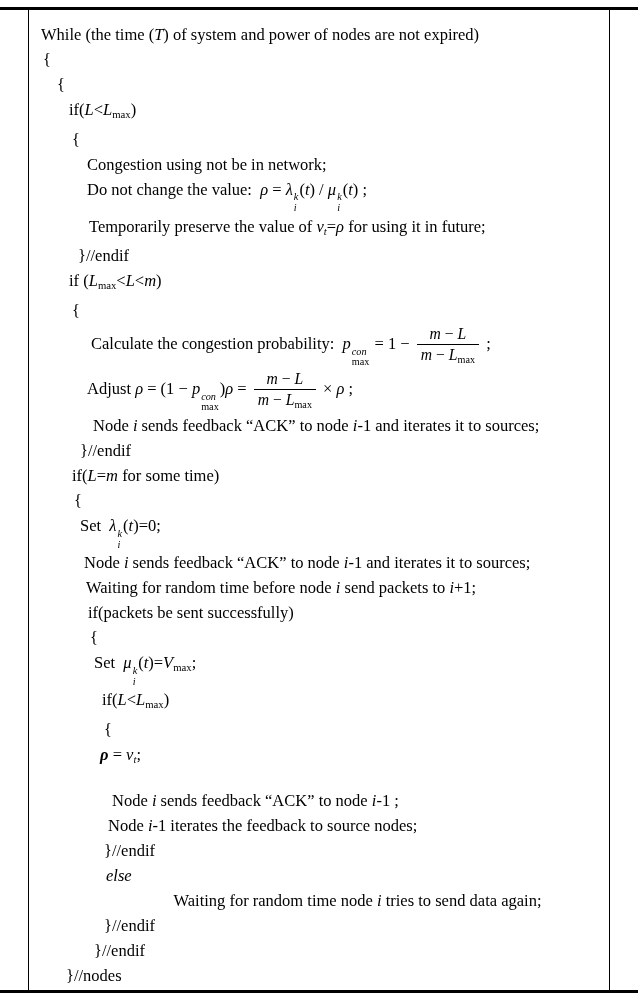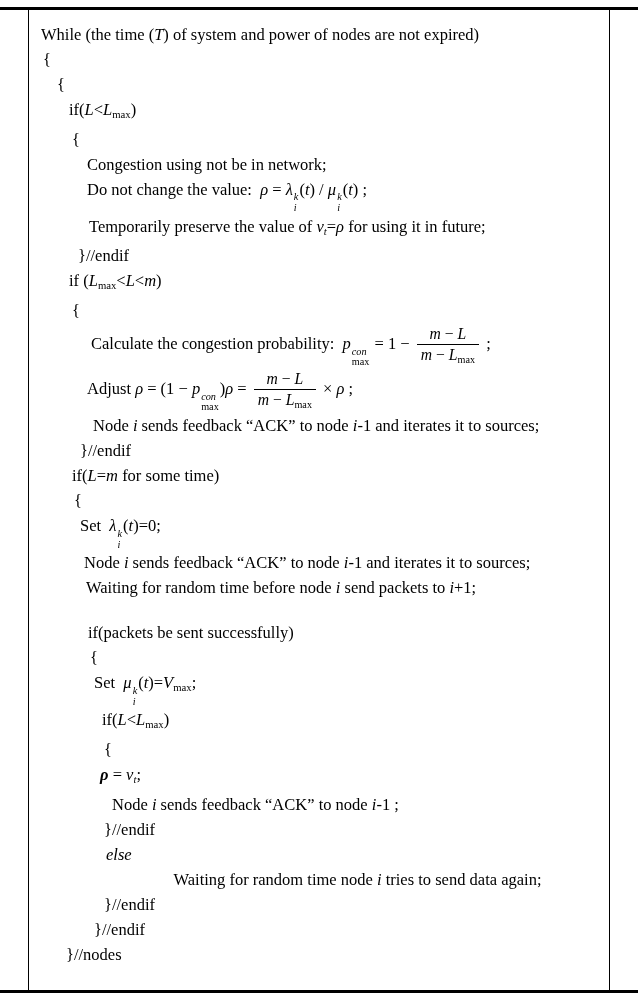--- a/index.html
+++ b/index.html
@@ -93,30 +93,31 @@
           <div class="code-line" style="padding-left: 52px;">Node <span class="i">i</span> sends feedback “ACK” to node <span class="i">i</span>-1 and iterates it to sources;</div>
           <div class="code-line" style="padding-left: 39px;">}//endif</div>
           <div class="code-line" style="padding-left: 31px;">if(<span class="i">L</span>=<span class="i">m</span> for some time)</div>
           <div class="code-line" style="padding-left: 33px;">{</div>
           <div class="code-line" style="padding-left: 39px;">Set &nbsp;<span class="i">λ</span><span class="ss">
               <span class="ss-sup"><span class="i">k</span></span>
               <span class="ss-sub"><span class="i">i</span></span>
             </span>(<span class="i">t</span>)=0;</div>
           <div class="code-line" style="padding-left: 43px;">Node <span class="i">i</span> sends feedback “ACK” to node <span class="i">i</span>-1 and iterates it to sources;</div>
           <div class="code-line" style="padding-left: 45px;">Waiting for random time before node <span class="i">i</span> send packets to <span class="i">i</span>+1;</div>
-          <div class="code-line" style="padding-left: 47px; margin-top: 20px;">if(packets be sent successfully)</div>
+          <div class="code-line" style="padding-left: 47px;">if(packets be sent successfully)</div>
           <div class="code-line" style="padding-left: 49px;">{</div>
           <div class="code-line" style="padding-left: 53px;">Set &nbsp;<span class="i">μ</span><span class="ss">
               <span class="ss-sup"><span class="i">k</span></span>
               <span class="ss-sub"><span class="i">i</span></span>
             </span>(<span class="i">t</span>)=<span class="i">V</span><span class="sub">max</span>;</div>
           <div class="code-line" style="padding-left: 61px;">if(<span class="i">L</span>&lt;<span class="i">L</span><span class="sub">max</span>)</div>
           <div class="code-line" style="padding-left: 63px;">{</div>
           <div class="code-line" style="padding-left: 59px;"><span class="bi">ρ</span> = <span class="i">v</span><span class="subi">t</span>;</div>
-          <div class="code-line" style="padding-left: 71px;">Node <span class="i">i</span> sends feedback “ACK” to node <span class="i">i</span>-1 ;</div>
+          <div class="code-line" style="padding-left: 71px; margin-top: 16px;">Node <span class="i">i</span> sends feedback “ACK” to node <span class="i">i</span>-1 ;</div>
+          <div class="code-line" style="padding-left: 67px;">Node <span class="i">i</span>-1 iterates the feedback to source nodes;</div>
           <div class="code-line" style="padding-left: 63px;">}//endif</div>
           <div class="code-line" style="padding-left: 65px; font-style: italic;">else</div>
           <div class="code-line" style="padding-left: 69px; text-align: center;">Waiting for random time node <span class="i">i</span> tries to send data again;</div>
           <div class="code-line" style="padding-left: 63px;">}//endif</div>
           <div class="code-line" style="padding-left: 53px;">}//endif</div>
           <div class="code-line" style="padding-left: 25px;">}//nodes</div>
         </div>
     </div>
   </div>
 </div>

